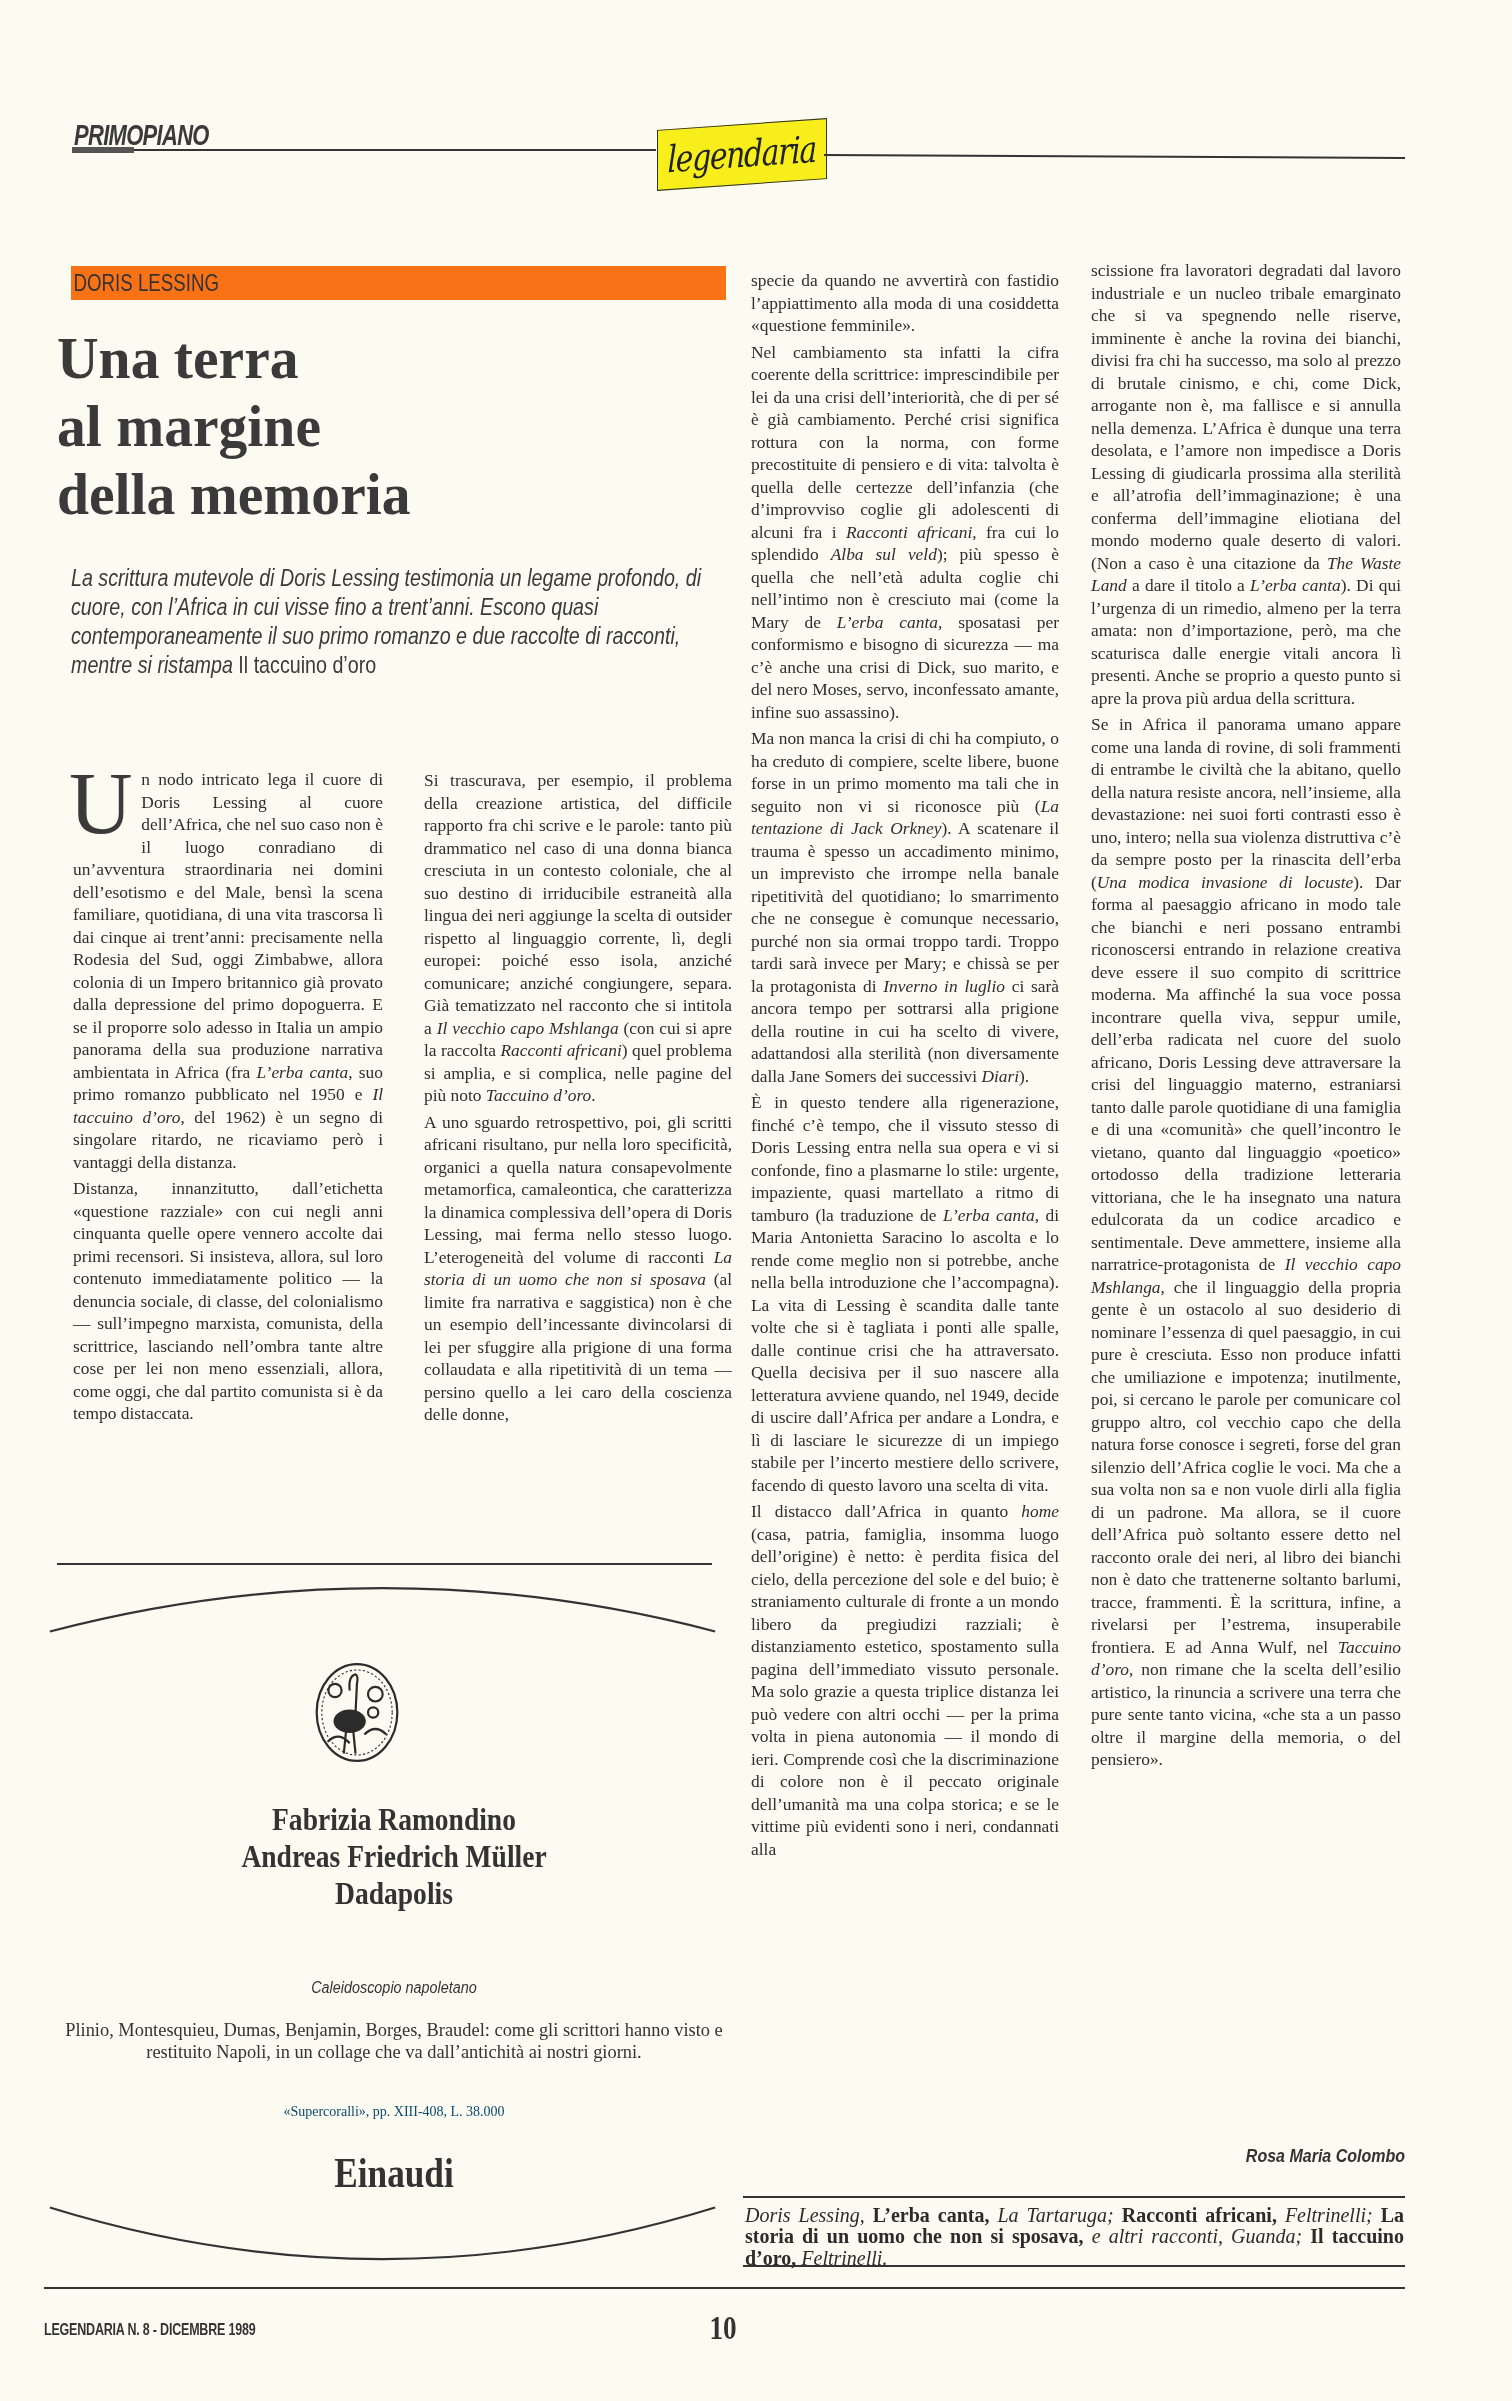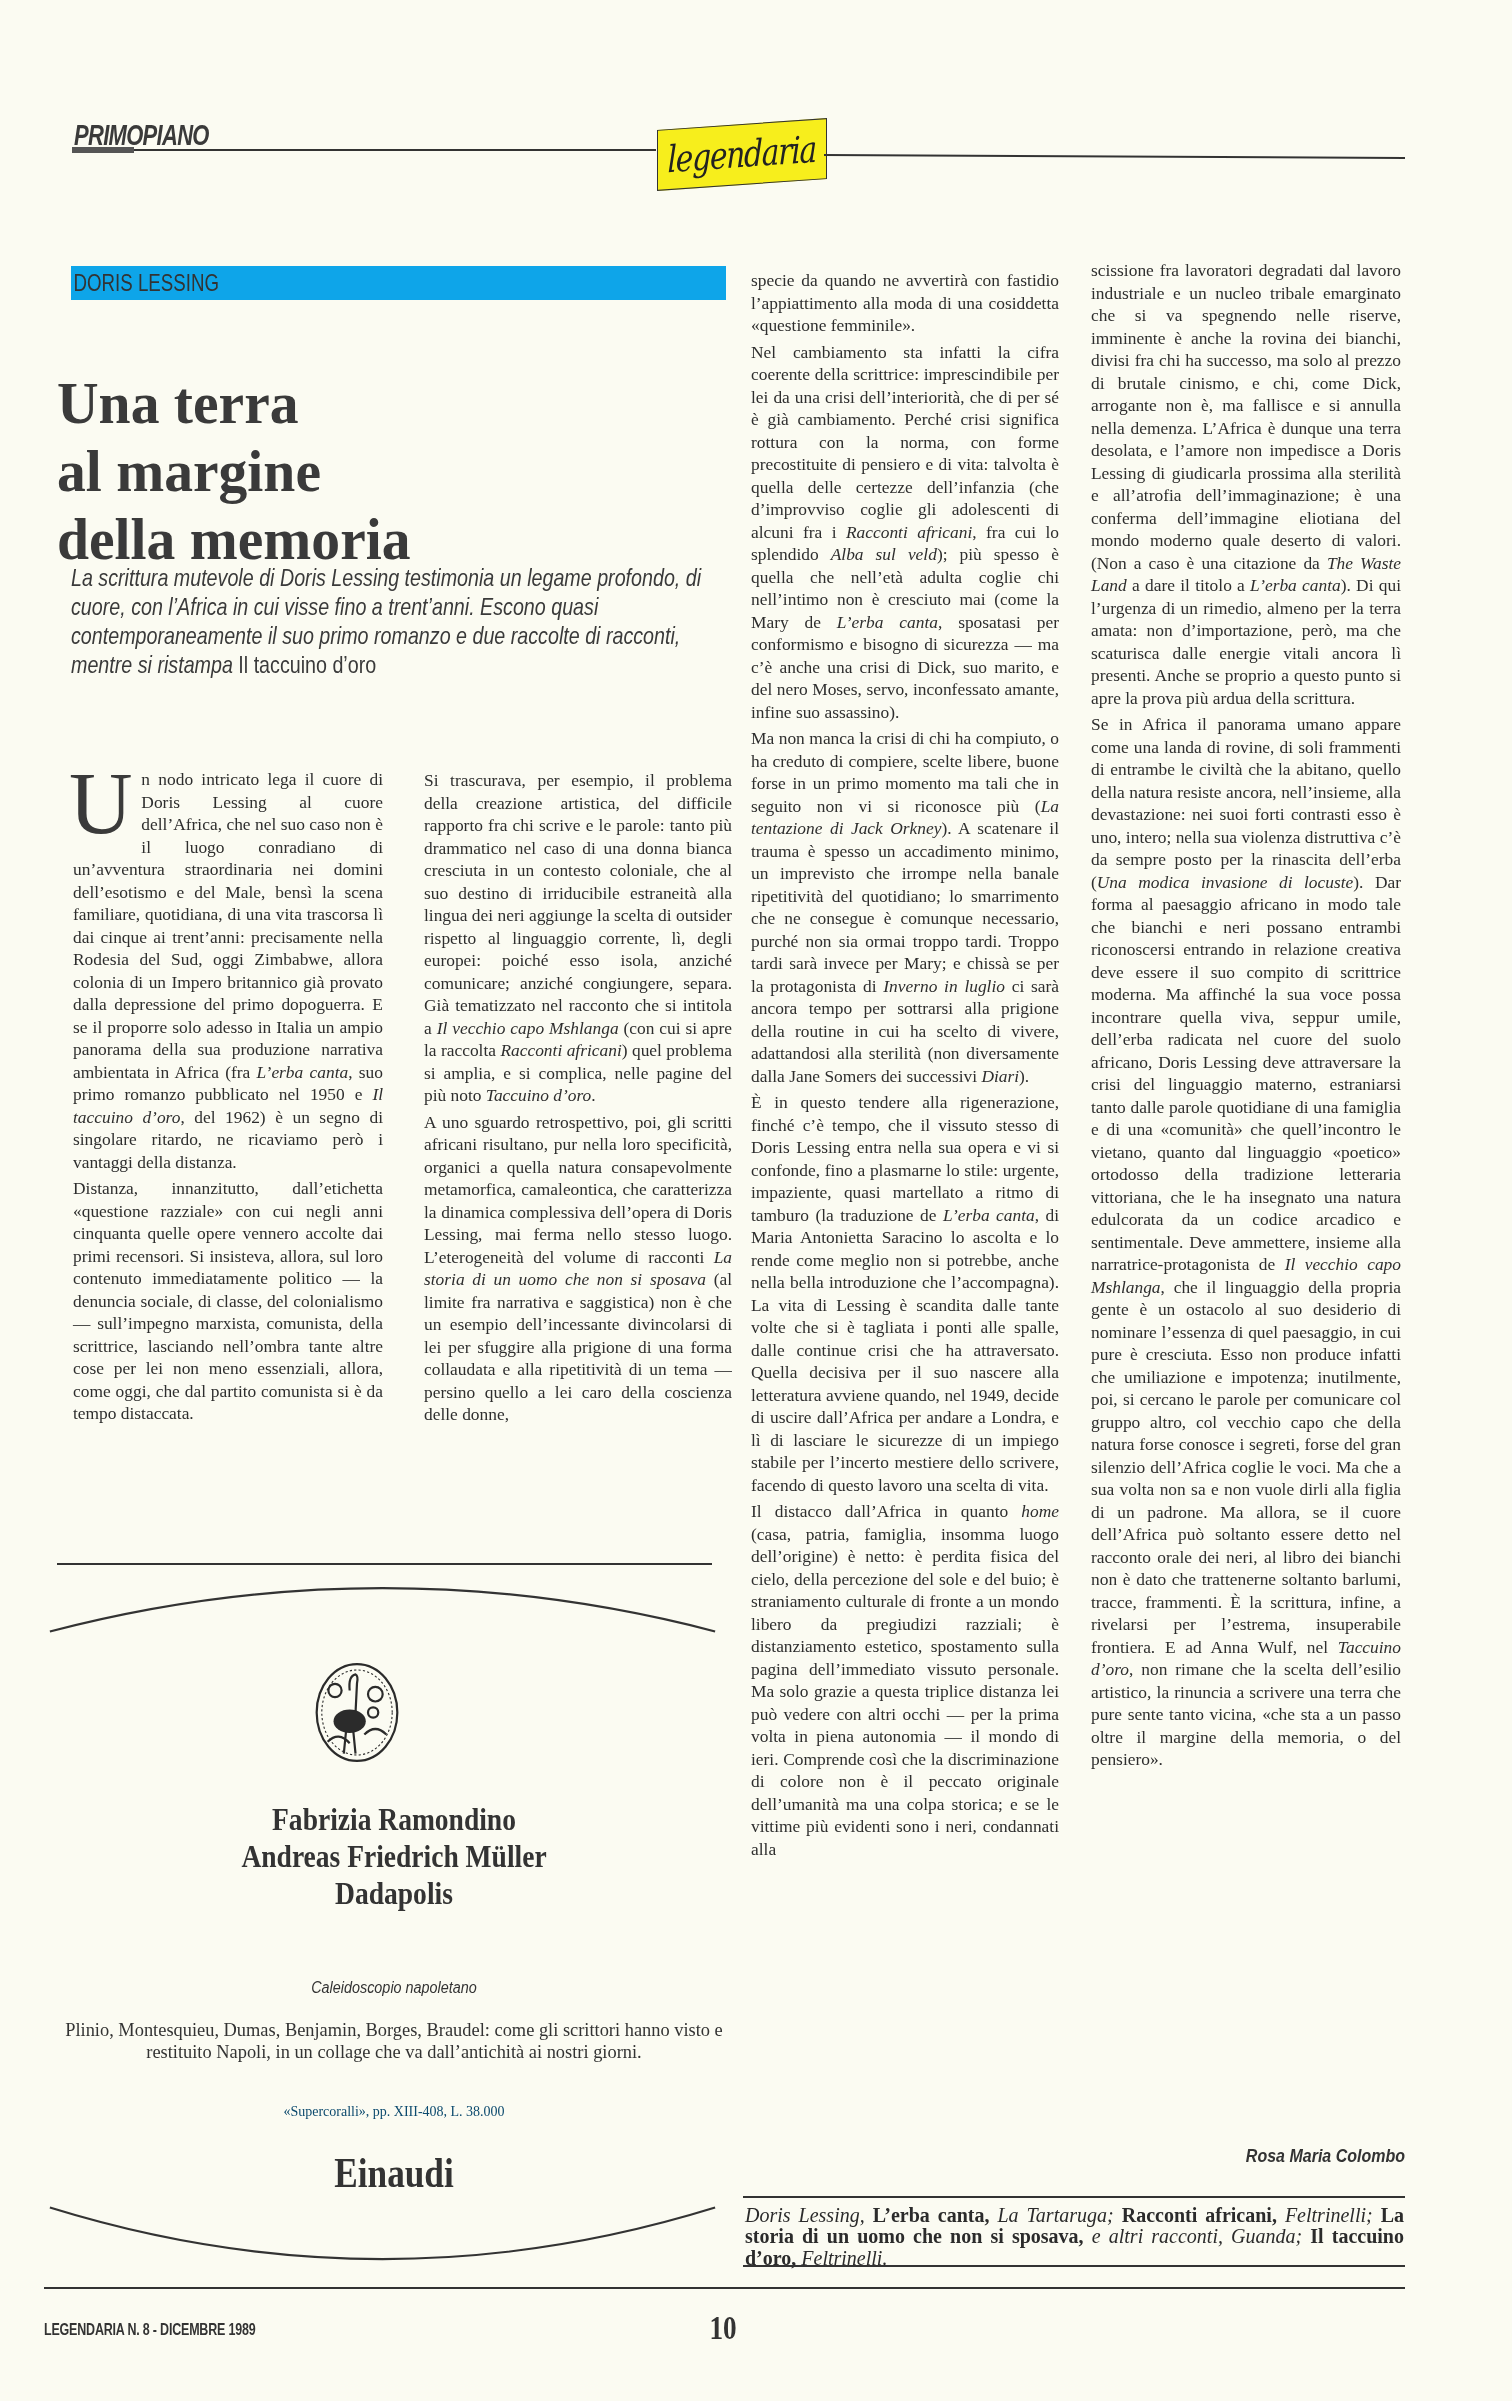--- a/index.html
+++ b/index.html
@@ -25,33 +25,33 @@
     transform: skewY(-4deg);
     display: flex; align-items: center; justify-content: center;
   }
   .logo-text {
     font-family: "DejaVu Serif", serif; font-style: italic; font-size: 37px; color: #222;
     letter-spacing: -1.5px; transform: scaleX(0.8);
   }
 
   
   .kicker {
-    left: 71px; top: 266px; width: 655px; height: 34px; background: #0ea5e9;
+    left: 71px; top: 266px; width: 655px; height: 34px; background: #f97316;
   }
   .kicker span {
     position: absolute; left: 0px; top: 2.9px; padding-left: 2.9px;
     font-family: "Liberation Sans", sans-serif; font-size: 22px; color: #333;
     transform: scaleX(0.85) scaleY(1.1); transform-origin: left top; display: inline-block;
   }
 
   
   .title {
     left: 57px; top: 324px; width: 662px;
     font-family: "Liberation Serif", serif; font-weight: bold; font-size: 60px;
-    line-height: 68px; color: #3a3a3a; margin-top: 45px;
+    line-height: 68px; color: #3a3a3a;
   }
   .title div { transform: scaleX(0.96); transform-origin: left; }
 
   .standfirst {
     left: 71px; top: 563px; width: 647px;
     font-family: "Liberation Sans", sans-serif; font-style: italic; font-size: 24px;
     line-height: 29px; color: #3a3a3a; transform: scaleX(0.82); transform-origin: left top;
   }
   .standfirst-wrap { width: 780px; }
   .standfirst .upright { font-style: normal; }

